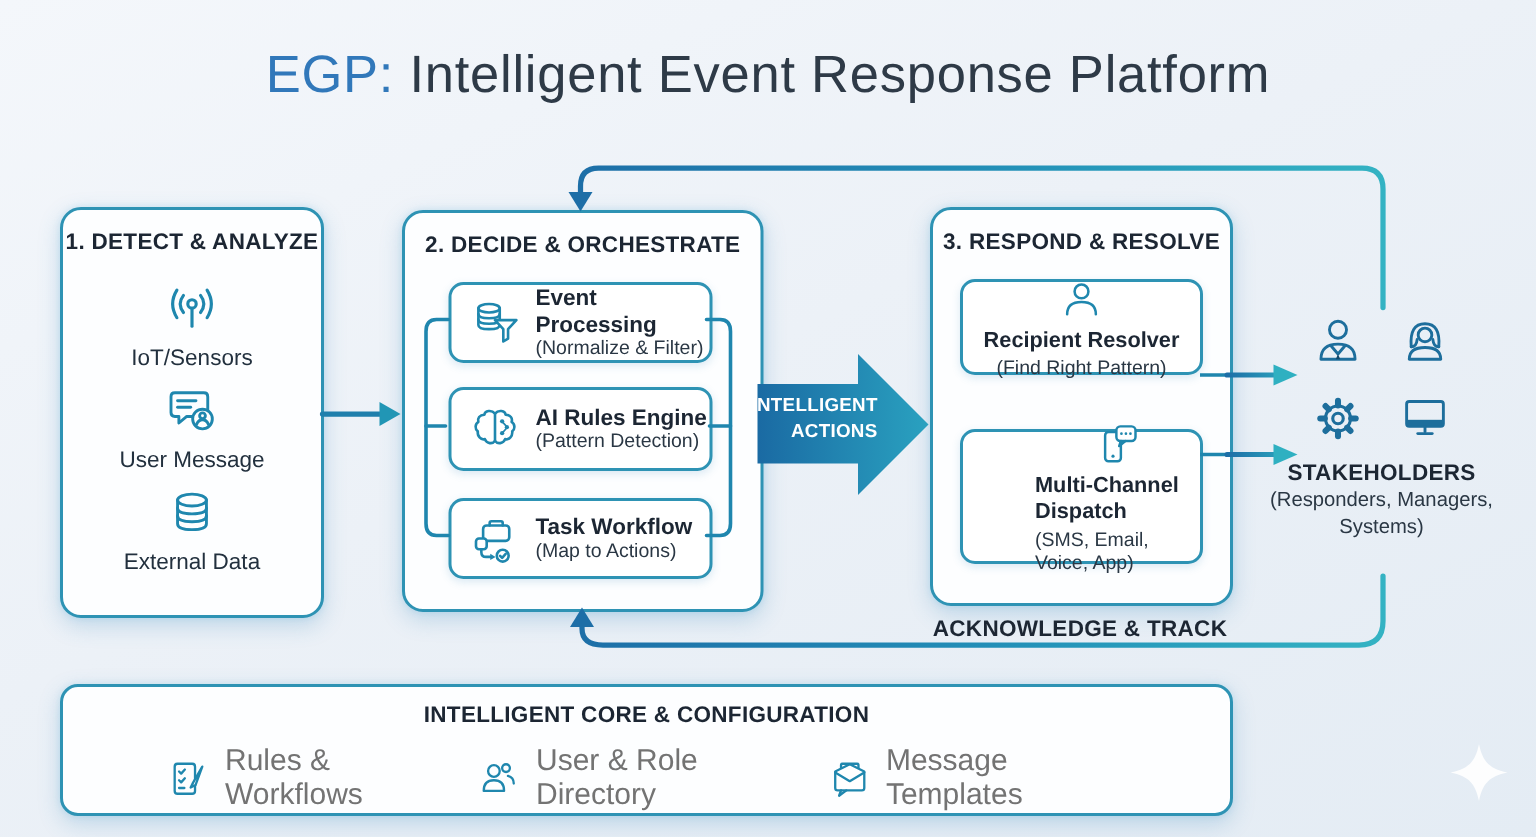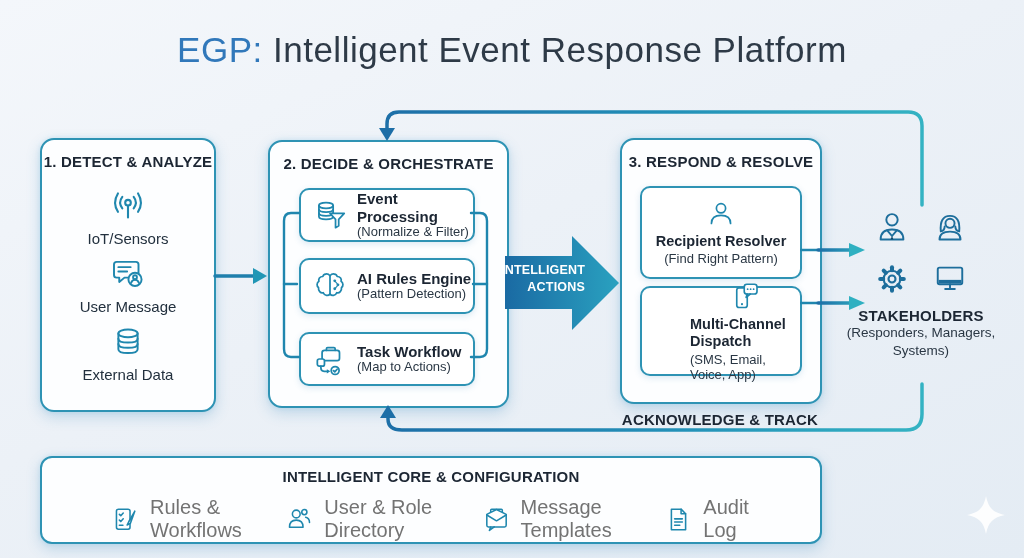--- a/index.html
+++ b/index.html
@@ -29,21 +29,21 @@
   .ep{left:29px;top:46px;width:176px;height:54px;}
   .ai{left:29px;top:116px;width:176px;height:56px;}
   .tw{left:29px;top:190px;width:176px;height:54px;}
   
   .b3{left:620px;top:138px;width:198px;height:262px;}
   .sub3{position:absolute;background:#ffffff;border:2px solid #2e93b4;border-radius:10px;
     box-shadow:0 2px 6px rgba(60,140,190,.18);display:flex;flex-direction:column;
     align-items:center;justify-content:center;gap:1px;box-sizing:border-box;}
   .sub3 .t{font-size:14.5px;font-weight:bold;color:#1c2633;line-height:1.2;}
   .sub3 .s{font-size:13px;color:#2a3744;line-height:1.2;}
-  .rr{left:18px;top:46px;width:162px;height:93px;}
+  .rr{left:18px;top:46px;width:162px;height:64px;}
   .mc{left:18px;top:146px;width:162px;height:90px;padding-left:48px;}
   
   .stake{position:absolute;left:848px;top:208px;width:146px;display:flex;
     flex-direction:column;align-items:center;}
   .stake .grid{display:grid;grid-template-columns:42px 42px;gap:8px 16px;}
   .stake .st{font-size:15px;font-weight:bold;color:#1c2633;margin-top:7px;letter-spacing:.2px;}
   .stake .ss{font-size:13.5px;color:#2a3744;text-align:center;line-height:1.3;width:150px;}
   
   .ack{position:absolute;left:620px;top:411px;width:200px;text-align:center;
     font-size:15px;font-weight:bold;color:#1c2633;letter-spacing:.2px;z-index:7;}
@@ -275,32 +275,20 @@
         <span>
           <svg class="icon" width="31" height="31" viewBox="0 0 48 48" fill="none" stroke="#1f87ae" stroke-width="2.4" stroke-linecap="round" stroke-linejoin="round">
             <path d="M15 14 V9.5 Q15 8 16.5 8 H31.5 Q33 8 33 9.5 V14"></path>
             <path d="M19 12 H29"></path>
             <path d="M9 16 L24 8.5 L39 16 V33 Q39 35.5 36.5 35.5 H11.5 Q9 35.5 9 33 Z" fill="#ffffff"></path>
             <path d="M9 17 L24 26 L39 17"></path>
             <path d="M15 35.5 L13 41 L20.5 35.5"></path>
           </svg>
         </span>
         <span class="lbl">Message Templates</span>
-      </div>
-      <div class="item">
-        <span>
-          <svg class="icon" width="31" height="31" viewBox="0 0 48 48" fill="none" stroke="#1f87ae" stroke-width="2.4" stroke-linecap="round" stroke-linejoin="round">
-            <path d="M13 8 H28 L35 15 V40 H13 Z"></path>
-            <path d="M28 8 V15 H35"></path>
-            <path d="M18 23 H30"></path>
-              <path d="M18 28 H30"></path>
-              <path d="M18 33 H26"></path>
-          </svg>
-        </span>
-        <span class="lbl">Audit Log</span>
       </div>
     </div>
   </div>
 
   <svg class="overlay" width="1024" height="558" viewBox="0 0 1024 558">
     <defs>
       <linearGradient id="lineGrad" x1="380" y1="0" x2="925" y2="0" gradientUnits="userSpaceOnUse">
         <stop offset="0" stop-color="#1d6ea7"></stop>
           <stop offset="0.55" stop-color="#2391b8"></stop>
           <stop offset="1" stop-color="#34b3c3"></stop>

